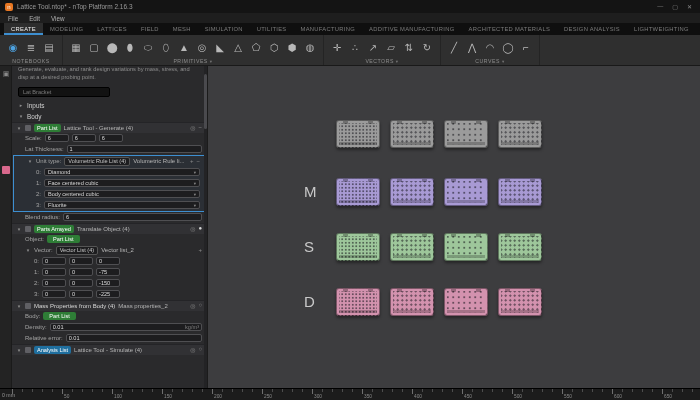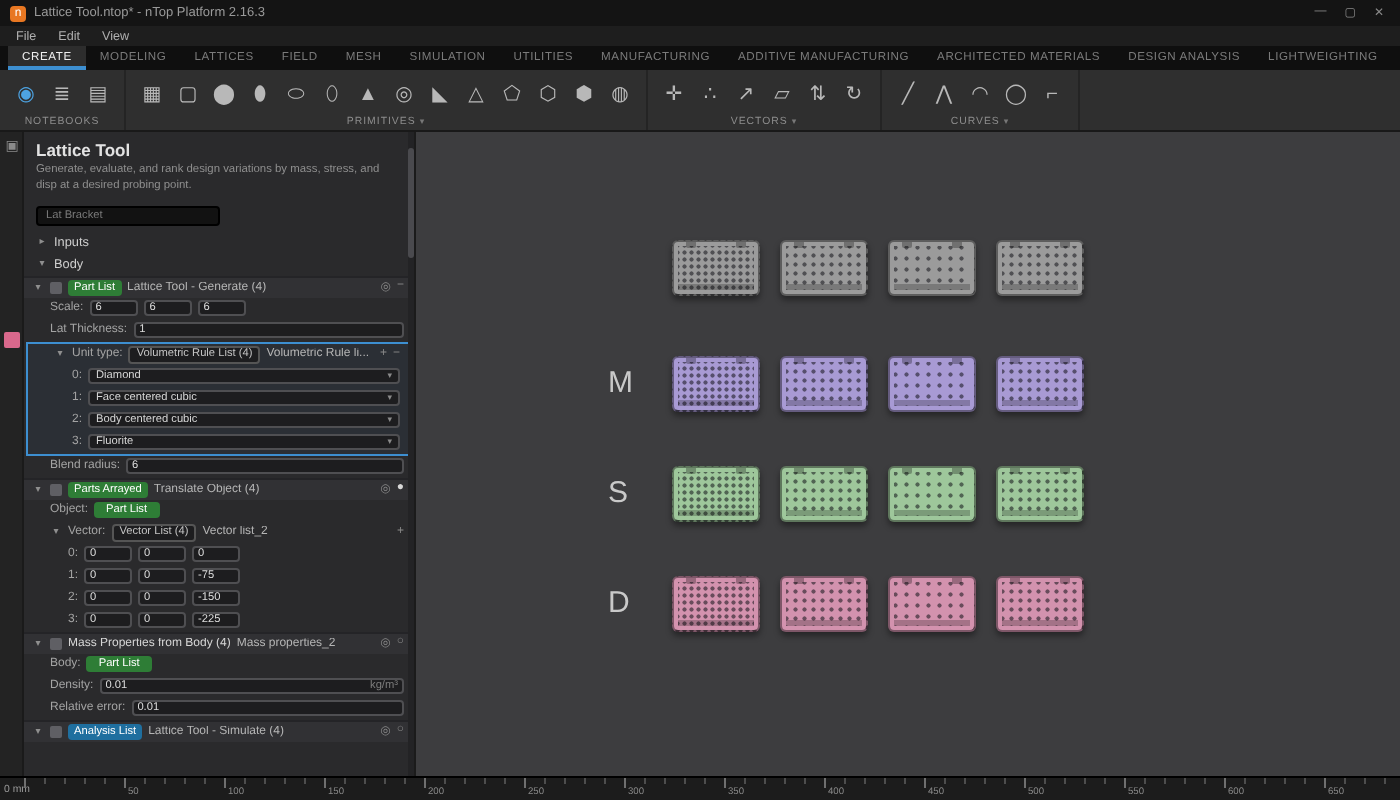--- a/index.html
+++ b/index.html
@@ -172,21 +172,20 @@
     </div>
     <div class="tgroup filler"></div>
   </div>
 
 <div class="leftstrip" id="leftstrip">
     <div class="strip-icon" style="color: rgb(138, 138, 138); top: 4px;">▣</div>
     <div class="strip-swatch" style="background: rgb(217, 104, 140); top: 100px;"></div>
   </div>
 
 <div class="panel">
-  <div class="panel-title">Lattice Tool</div>
   <div class="panel-desc">Generate, evaluate, and rank design variations by mass, stress, and disp at a desired probing point.</div>
   <div class="source-box">
     <span>Lat Bracket</span>
   </div>
   <div id="sections">
       <div class="section-row">
         <span class="chev">▸</span>
         <span>Inputs</span>
       </div>
       <div class="section-row">

